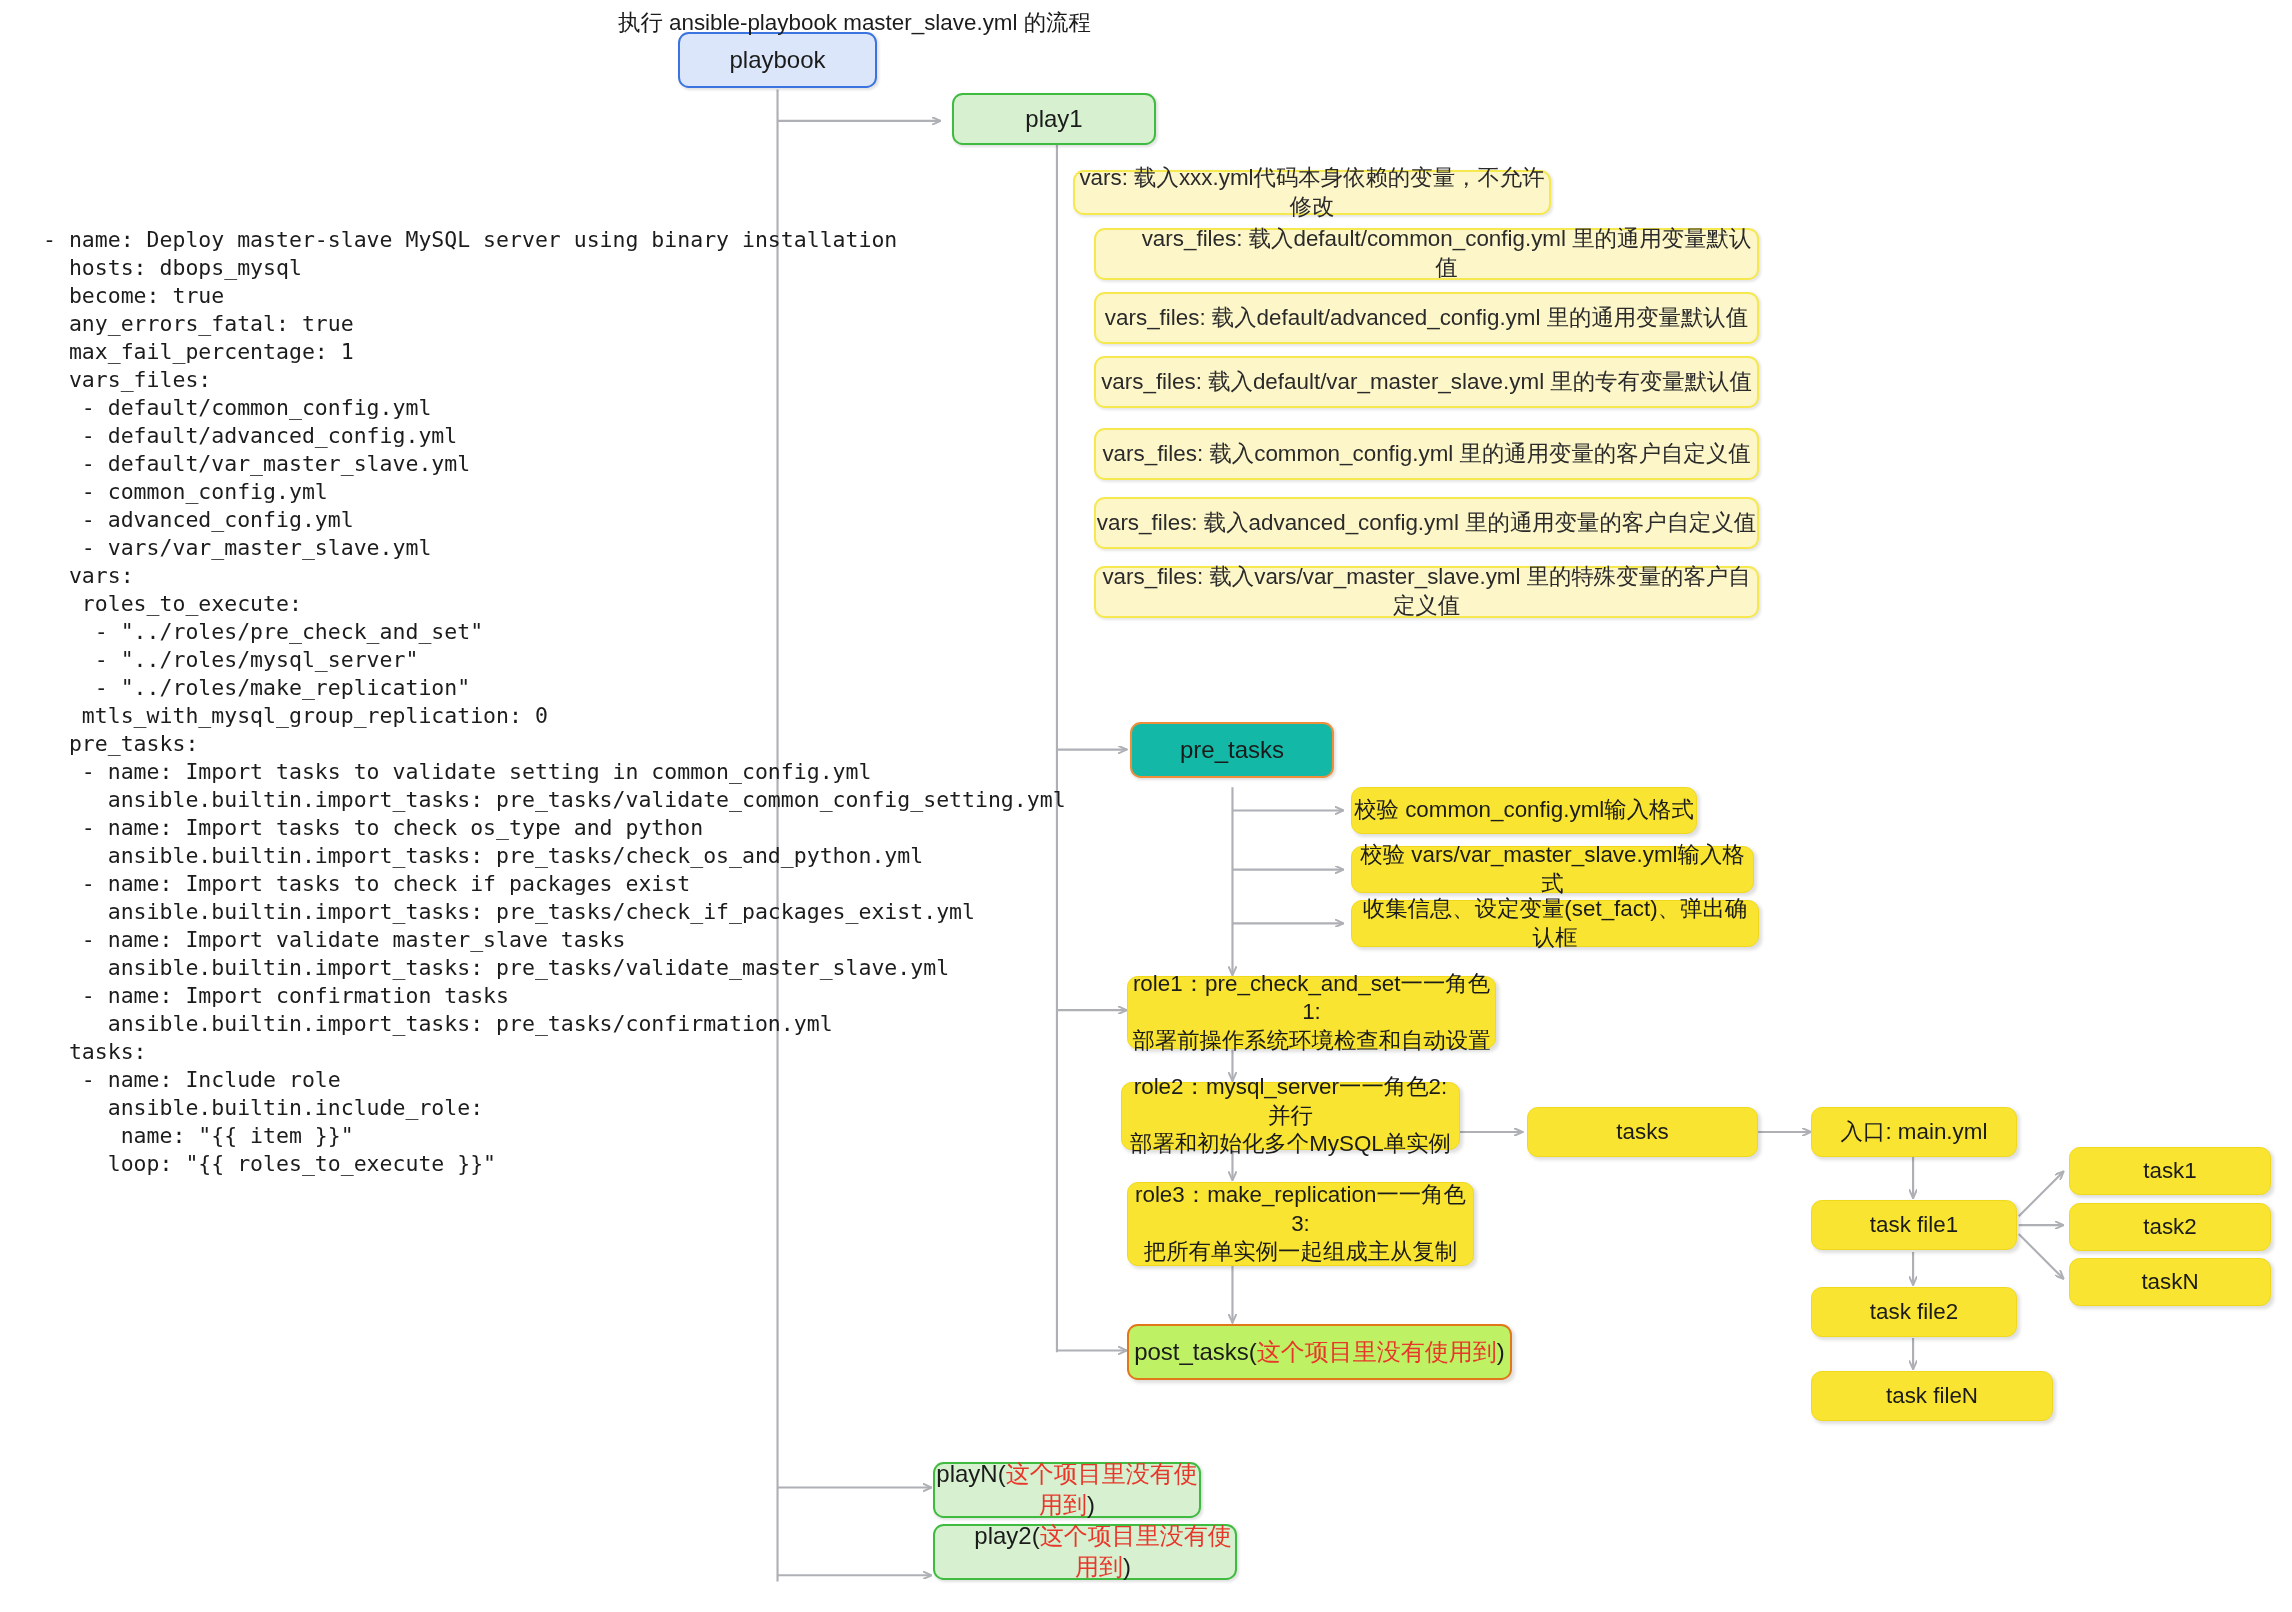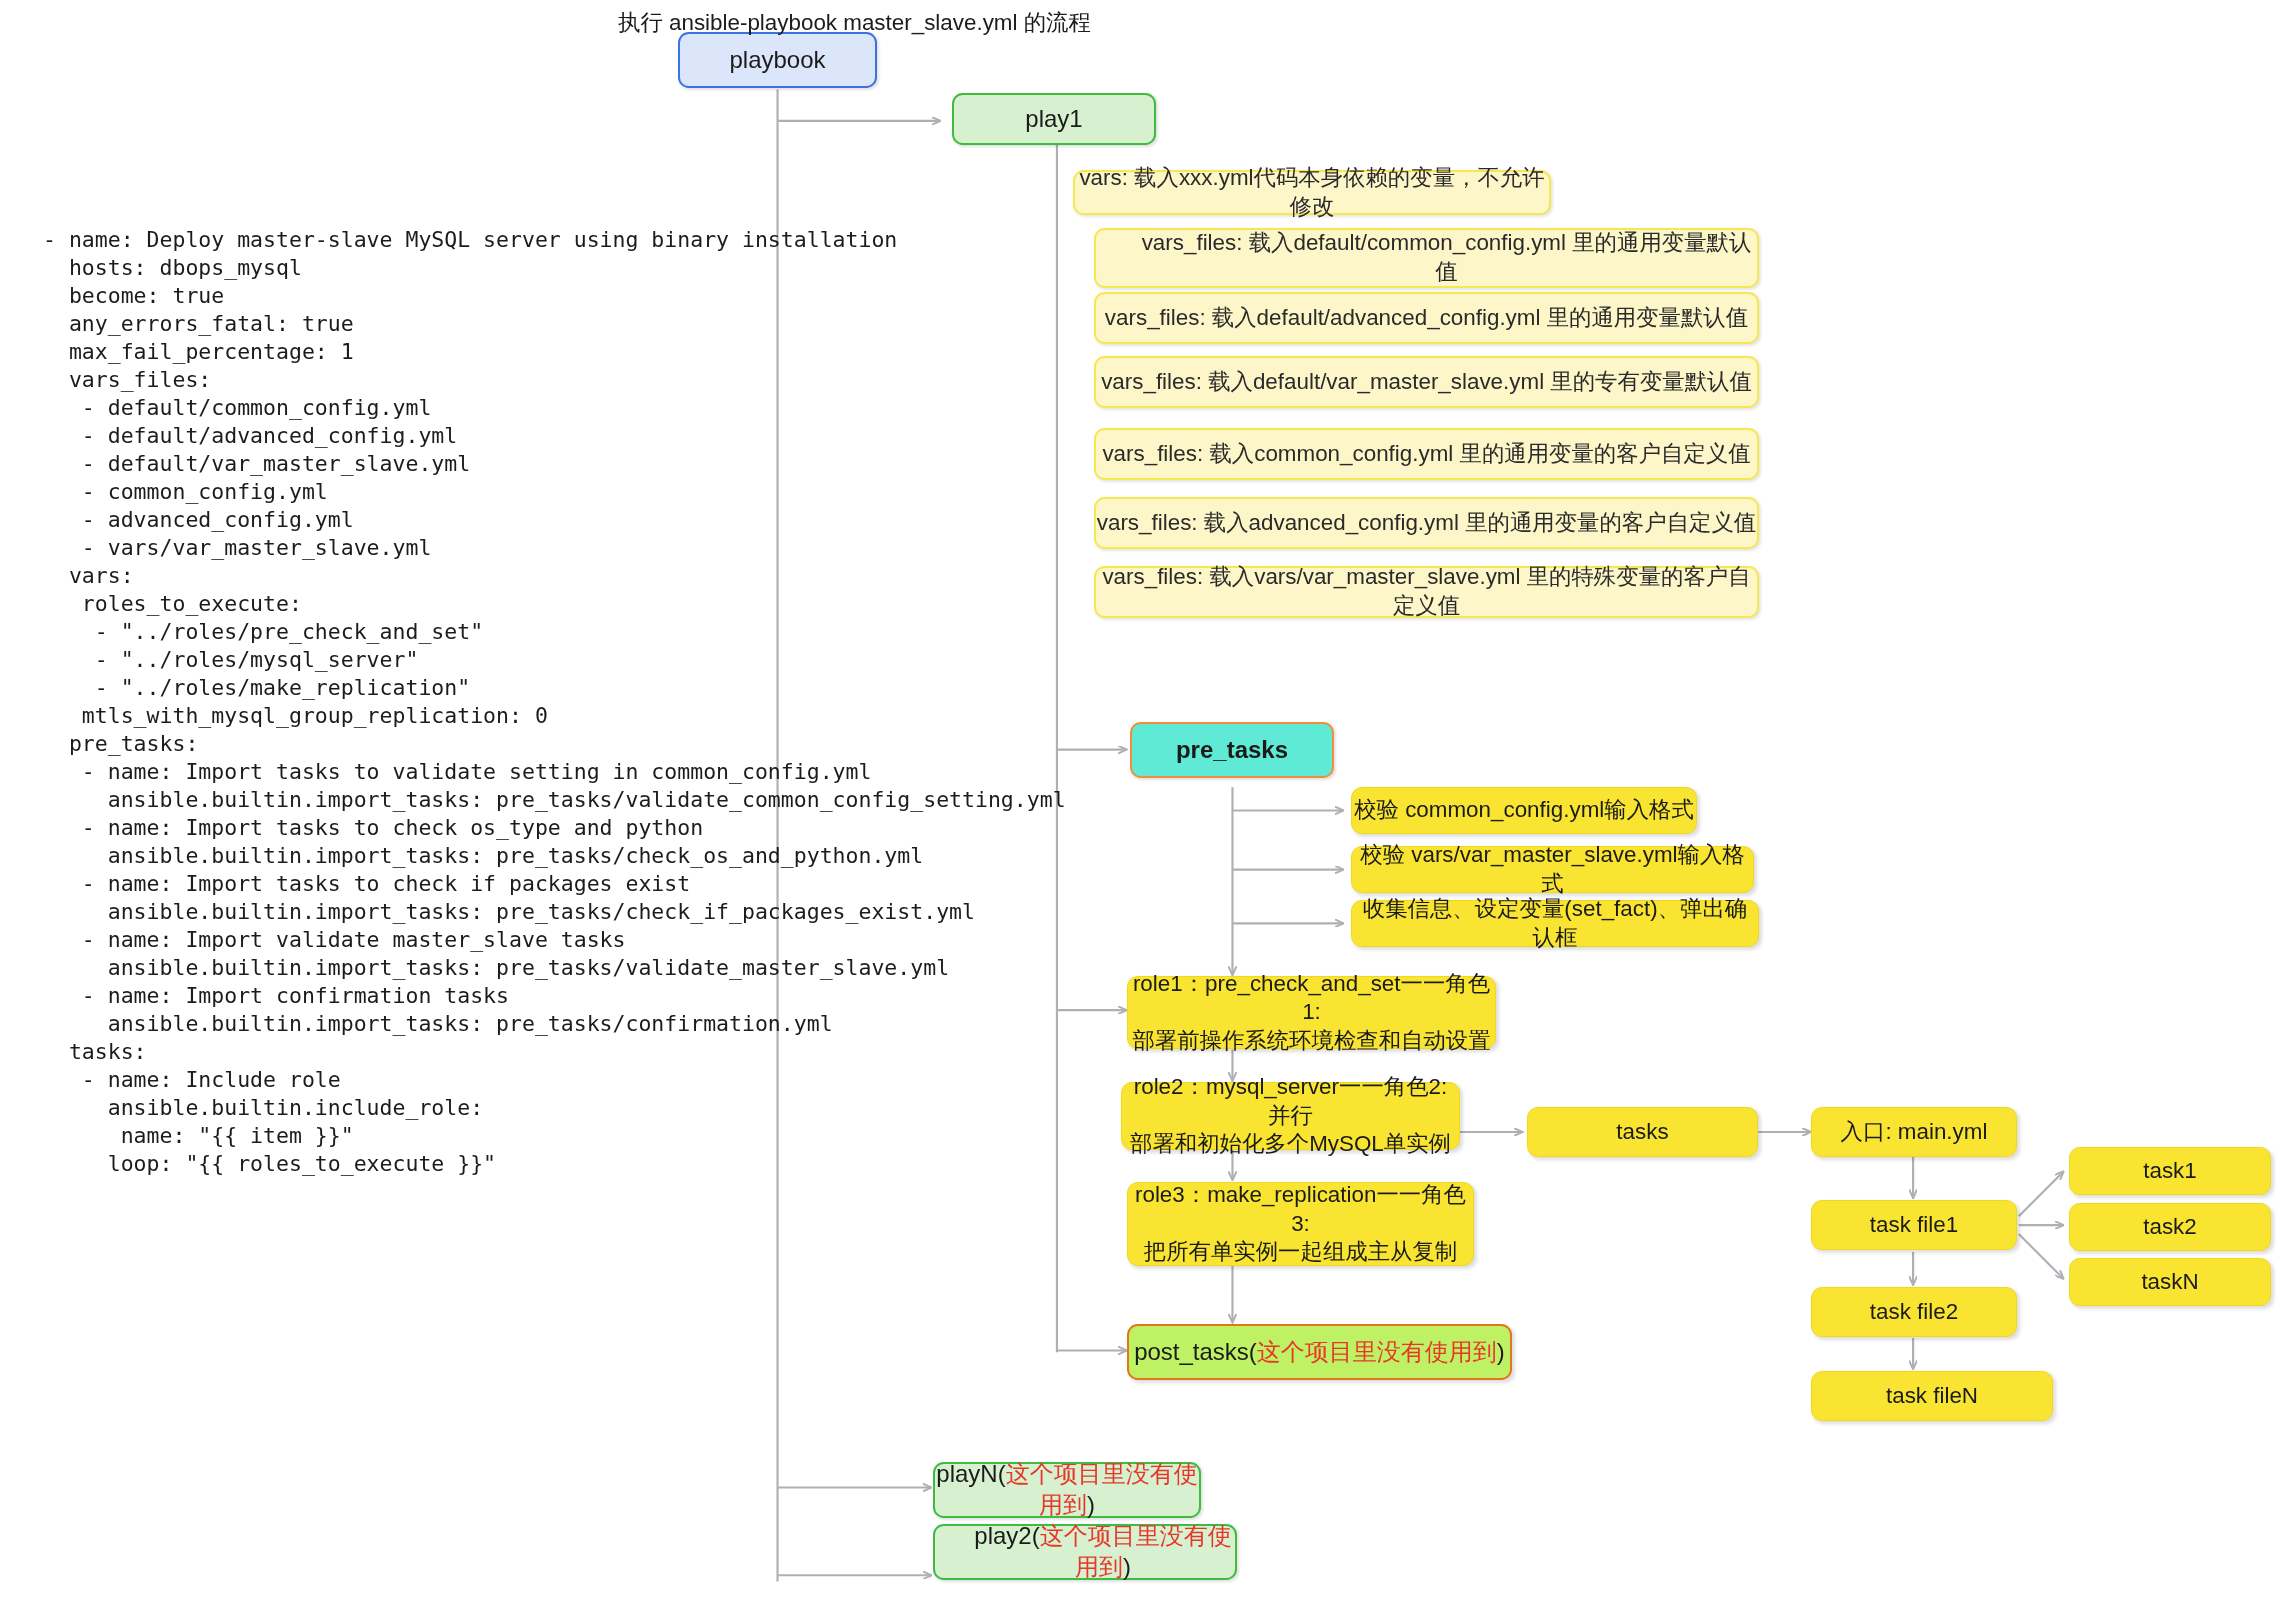--- a/index.html
+++ b/index.html
@@ -51,26 +51,25 @@
   
   .n-yellow{
     background:#f9e531;
     border:1.8px solid #f0d91a;
     color:#1b1b1b;
     font-size:22.4px;
     box-shadow:2.7px 2.7px 3.6px rgba(0,0,0,.13);
   }
   
   .n-peach{
-    background:#5eead4;
+    background:#14b8a6;
     border:2.7px solid #ef8f3c;
     color:#1b1b1b;
     font-size:24px;
     box-shadow:1.8px 1.8px 2.7px rgba(0,0,0,.12);
-    font-weight:bold;
   }
   
   .n-orange{
     background:#bef264;
     border:2.7px solid #e2771a;
     color:#1b1b1b;
     font-size:24px;
     box-shadow:2.7px 2.7px 3.6px rgba(0,0,0,.13);
   }
   .muted-red{color:#e8372a;}
@@ -185,21 +184,21 @@
   </div>
 
   <div class="node n-play" style="left:933px;top:1462px;width:268px;height:56px;">
     <span><span>playN(</span><span class="muted-red">这个项目里没有使用到</span><span>)</span></span>
   </div>
 
   <div class="node n-varlite" style="left:1073px;top:170px;width:478px;height:45px;">
     <span>vars: 载入xxx.yml代码本身依赖的变量，不允许修改</span>
   </div>
 
-  <div class="node n-varlite" style="left:1094px;top:228px;width:665px;height:60px;padding-left:40px;">
+  <div class="node n-varlite" style="left:1094px;top:228px;width:665px;height:52px;padding-left:40px;">
     <span>vars_files: 载入default/common_config.yml 里的通用变量默认值</span>
   </div>
 
   <div class="node n-varlite" style="left:1094px;top:292px;width:665px;height:52px;">
     <span>vars_files: 载入default/advanced_config.yml 里的通用变量默认值</span>
   </div>
 
   <div class="node n-varlite" style="left:1094px;top:356px;width:665px;height:52px;">
     <span>vars_files: 载入default/var_master_slave.yml 里的专有变量默认值</span>
   </div>

